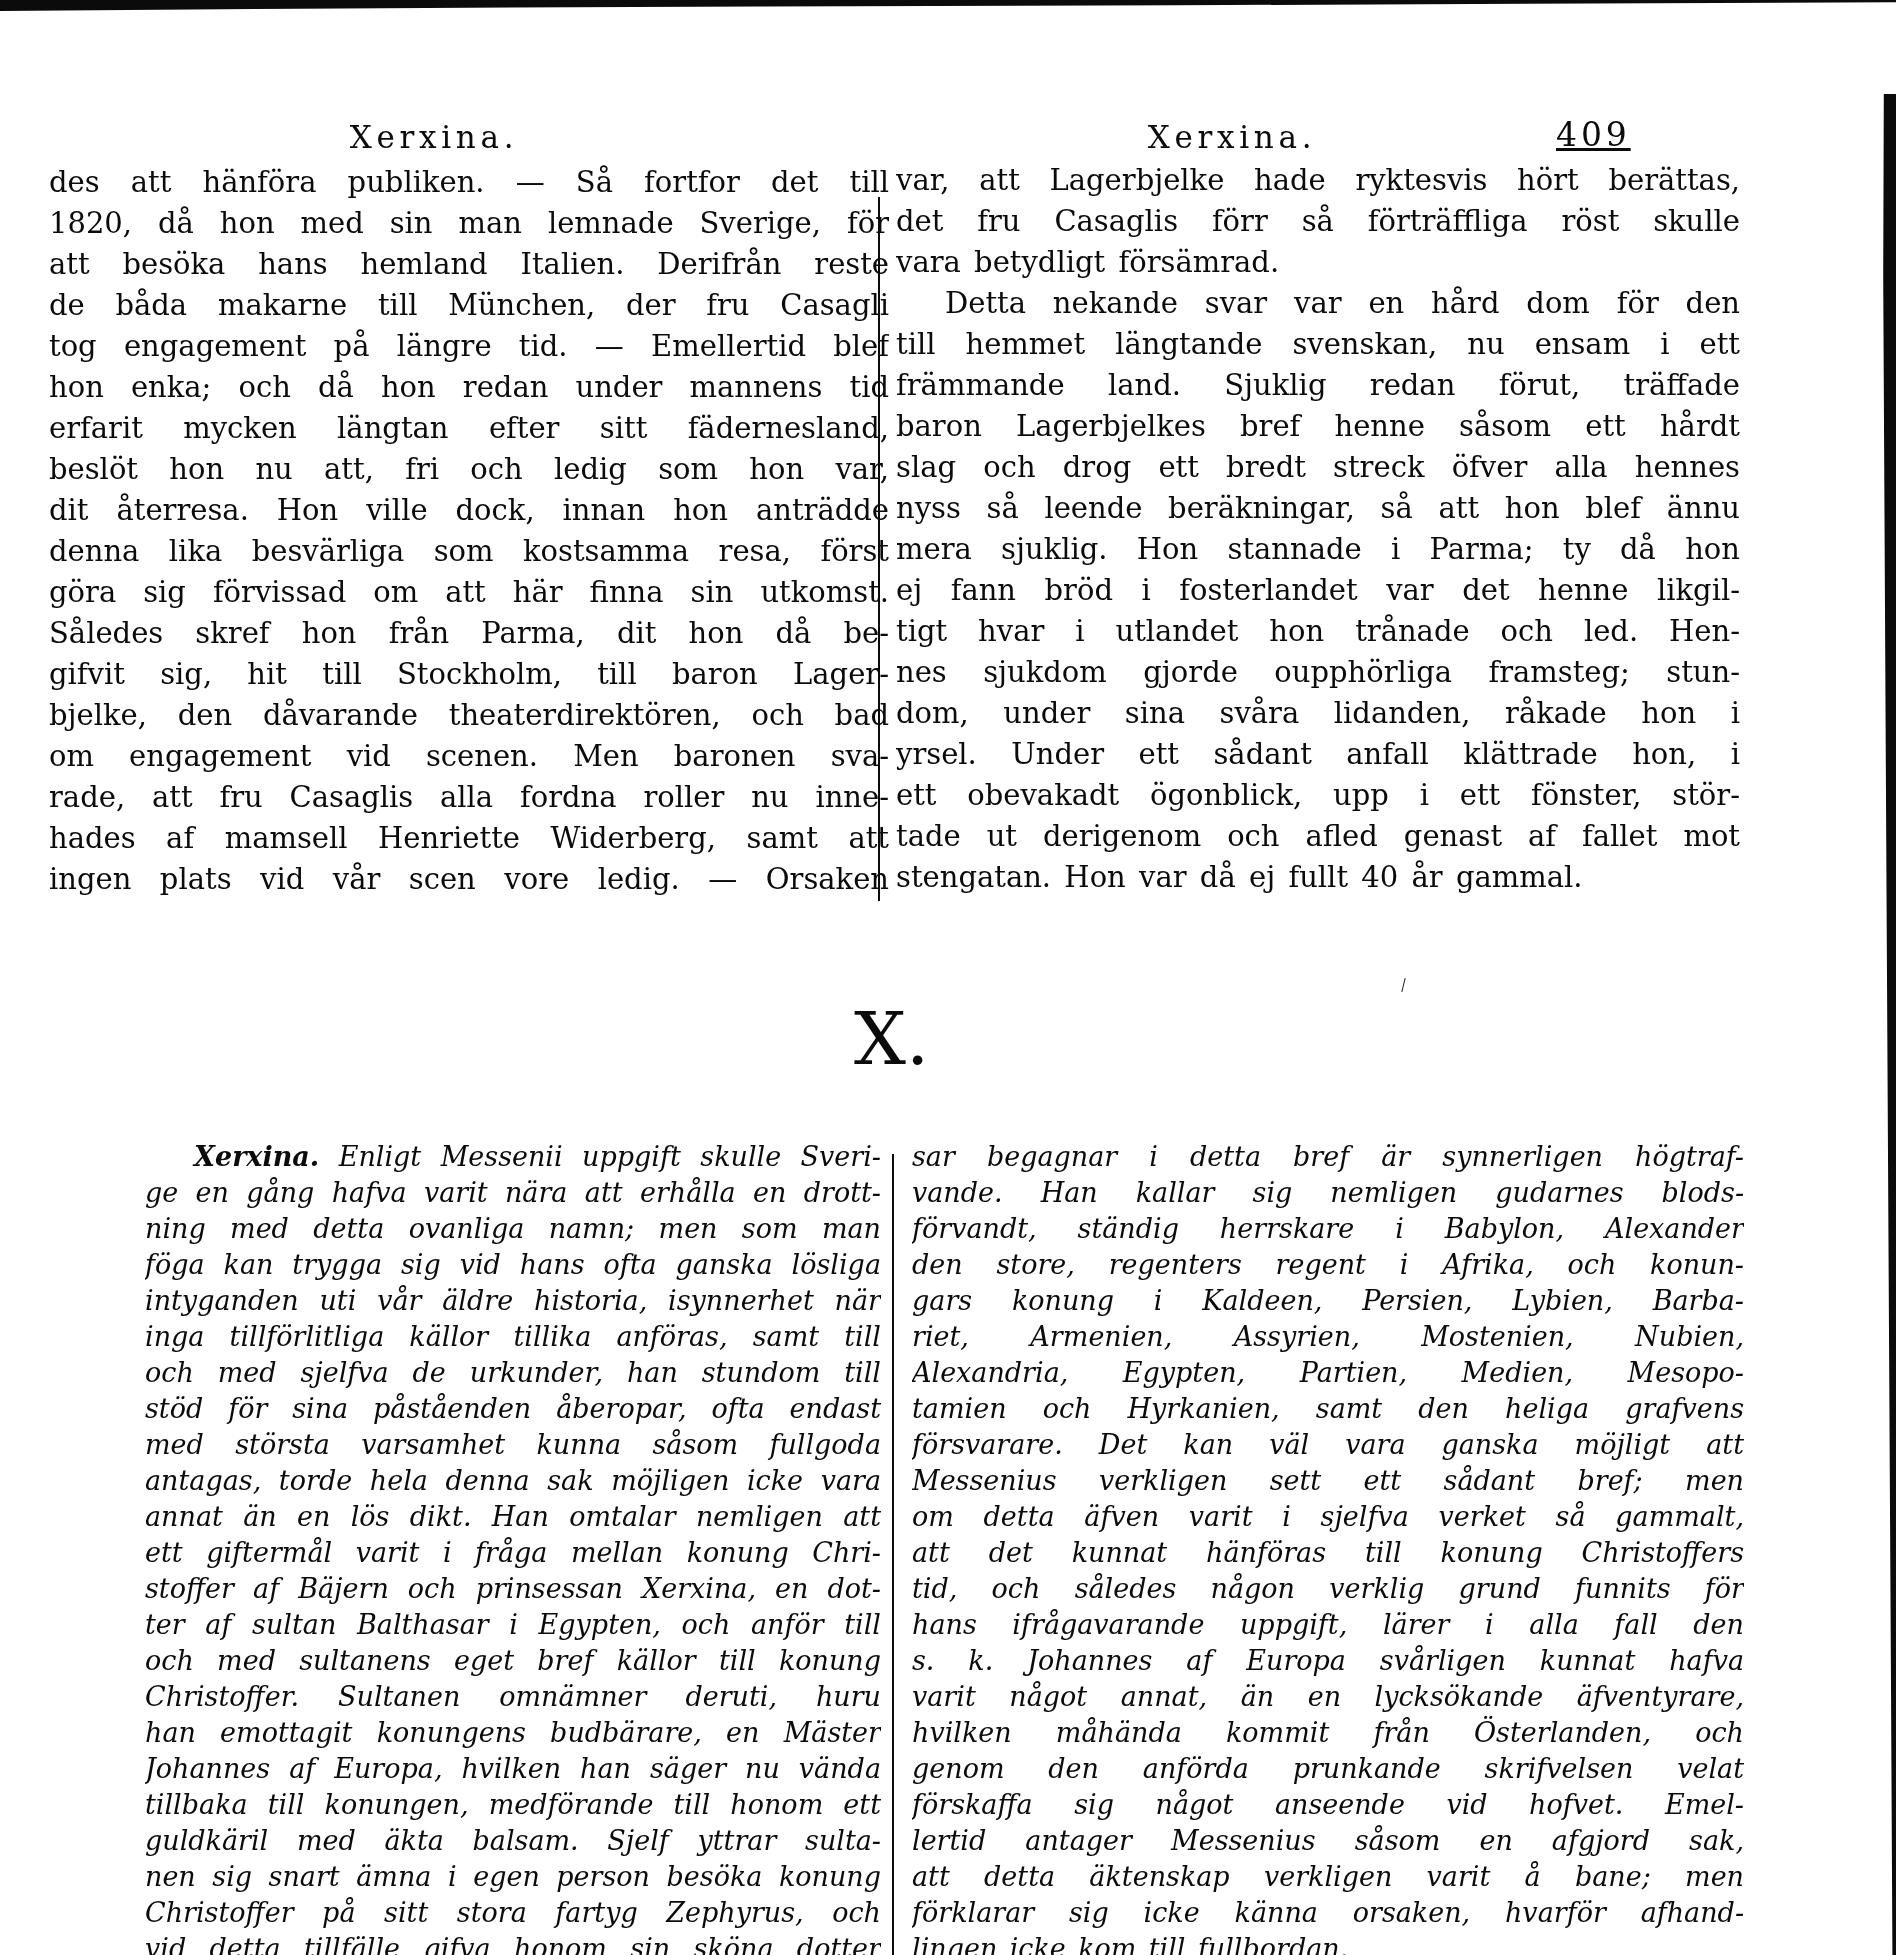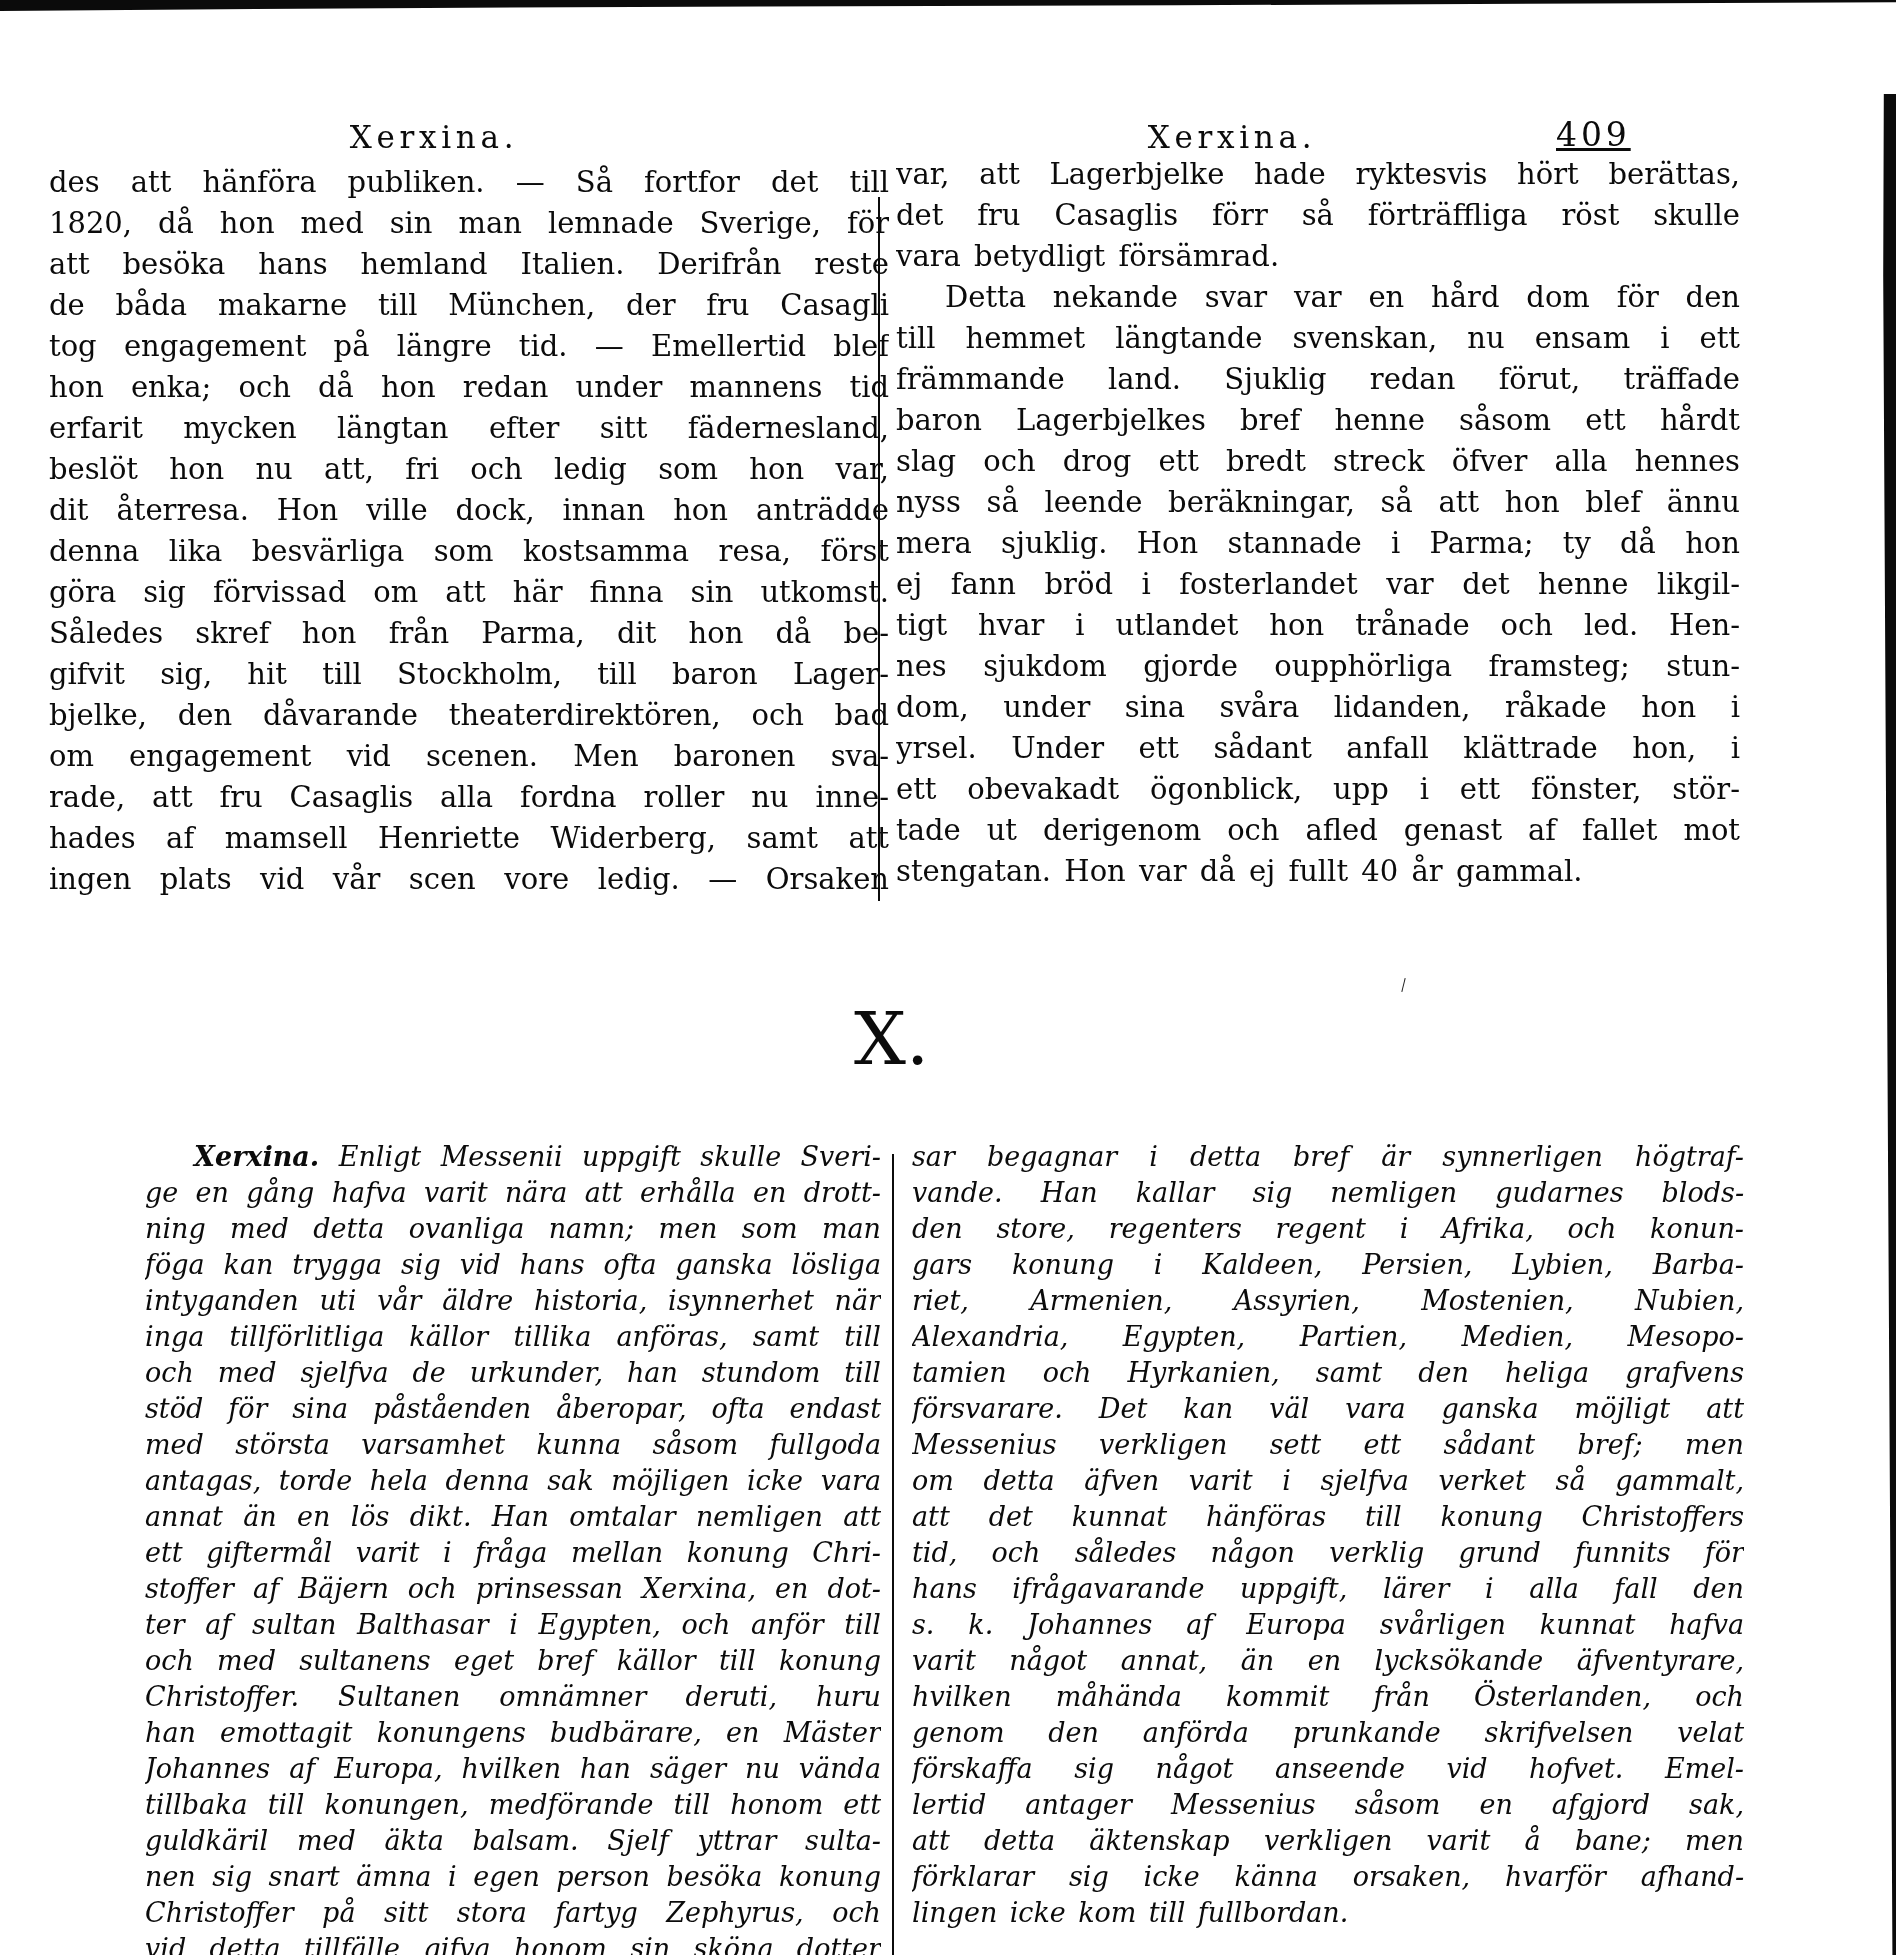--- a/index.html
+++ b/index.html
@@ -26,21 +26,21 @@
   }
   .running-head.left{left:434px;}
   .running-head.right{left:1232px;}
   .page-number{
     position:absolute;top:117px;left:1556px;font-size:33px;line-height:1.1;
     letter-spacing:3.9px;white-space:nowrap;text-decoration:underline;
   }
   
   .col{position:absolute;}
   .upper-left {left:31px;  top:162px; width:840px;margin-left:18px;}
-  .upper-right{left:896px;top:154px; width:844px;}
+  .upper-right{left:896px;top:160px; width:844px;}
   .lower-left {left:145px; top:1139px;width:736px;}
   .lower-right{left:912px;top:1139px;width:832px;}
   .upper-left .tline,.upper-right .tline{font-size:29px;line-height:41px;height:41px;}
   .lower-left .tline,.lower-right .tline{font-size:27px;line-height:36px;height:36px;font-style:italic;}
   .tline{
     text-align:justify;text-align-last:justify;text-justify:inter-word;
     word-spacing:0.14em;overflow:hidden;white-space:normal;
   }
   .tline.end{text-align-last:left;}
   .tline.indent{text-indent:49px;}
@@ -135,20 +135,21 @@
       <div class="tline">tillbaka till konungen, medförande till honom ett</div>
       <div class="tline">guldkäril med äkta balsam.  Sjelf yttrar sulta-</div>
       <div class="tline">nen sig snart ämna i egen person besöka konung</div>
       <div class="tline">Christoffer på sitt stora fartyg Zephyrus, och</div>
       <div class="tline">vid detta tillfälle gifva honom sin sköna dotter</div>
     </div>
   <div class="rule lower"></div>
   <div class="col lower-right">
       <div class="tline">sar begagnar i detta bref är synnerligen högtraf-</div>
       <div class="tline">vande.  Han kallar sig nemligen gudarnes blods-</div>
+      <div class="tline">förvandt, ständig herrskare i Babylon, Alexander</div>
       <div class="tline">den store, regenters regent i Afrika, och konun-</div>
       <div class="tline">gars konung i Kaldeen, Persien, Lybien, Barba-</div>
       <div class="tline">riet, Armenien, Assyrien, Mostenien, Nubien,</div>
       <div class="tline">Alexandria, Egypten, Partien, Medien, Mesopo-</div>
       <div class="tline">tamien och Hyrkanien, samt den heliga grafvens</div>
       <div class="tline">försvarare.  Det kan väl vara ganska möjligt att</div>
       <div class="tline">Messenius verkligen sett ett sådant bref; men</div>
       <div class="tline">om detta äfven varit i sjelfva verket så gammalt,</div>
       <div class="tline">att det kunnat hänföras till konung Christoffers</div>
       <div class="tline">tid, och således någon verklig grund funnits för</div>

